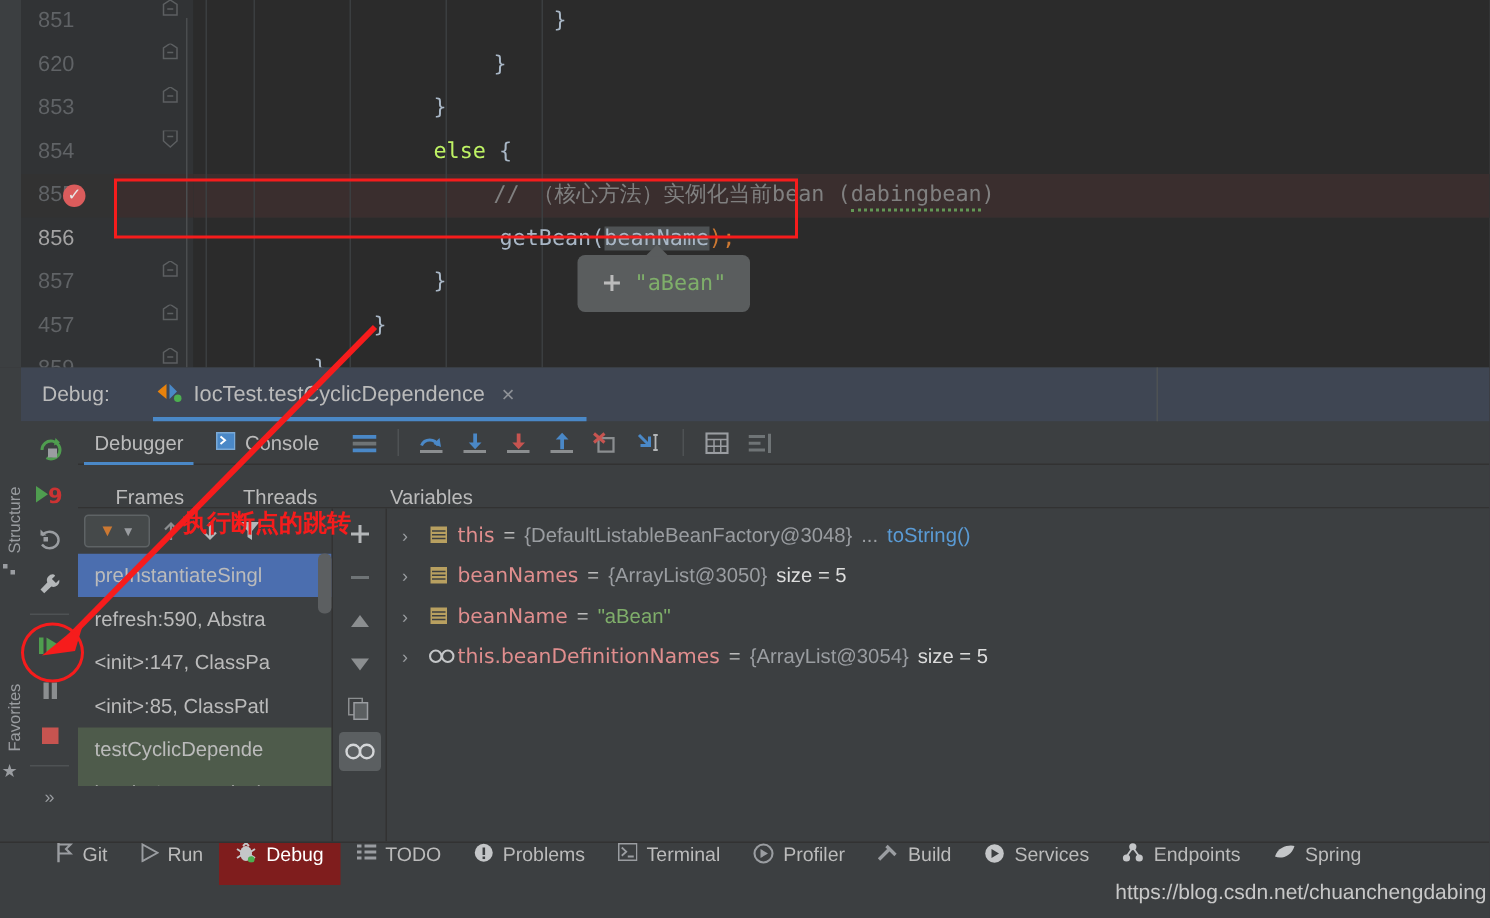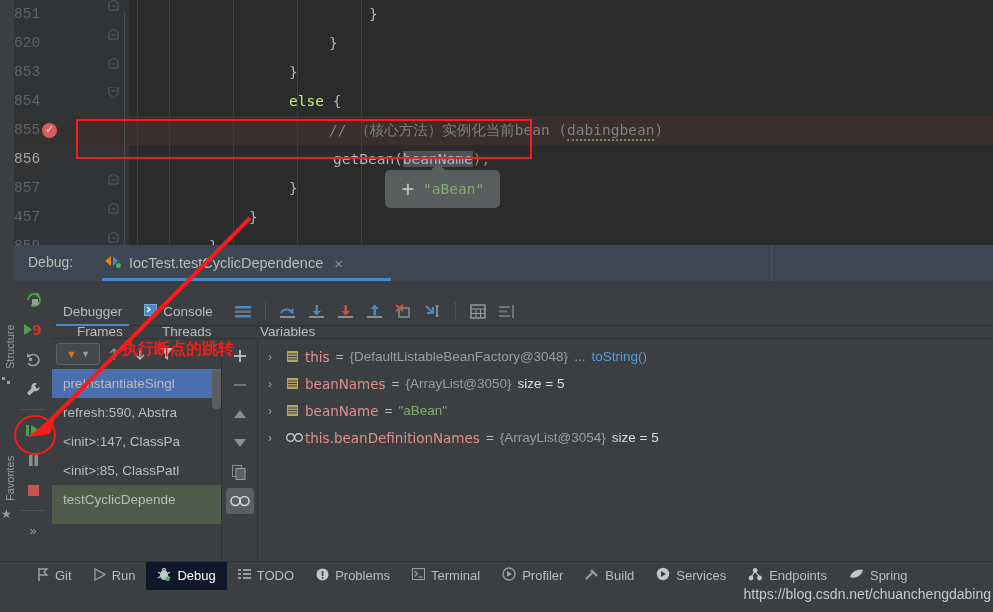--- a/index.html
+++ b/index.html
@@ -29,23 +29,23 @@
     background: #2b2b2b;
   }
   .line {
     position: absolute; left: 0; right: 0; height: 29px;
     font-family: "DejaVu Sans Mono", monospace;
     font-size: 14.5px;
     line-height: 29px;
     white-space: pre;
   }
   .lnum {
-    position: absolute; width: 100%; text-align: left;
+    position: absolute; width: 100%; text-align: center;
     padding-right: 68px;
-    font-family: Liberation Mono, monospace;
+    font-family: Liberation Sans, sans-serif;
     font-size: 14.5px; line-height: 29px;
     color: #606366;
   }
   .lnum.current { color: #a4a3a3; }
   .fold {
     position: absolute; right: 10px; top: 9px;
     width: 11px; height: 11px;
     color: #5c5f61;
   }
   .fold svg { display:block; }
@@ -134,21 +134,21 @@
 
   .vtoolbar {
     position:absolute; left:0; top:0; width:38px; bottom:0;
     background:#3c3f41;
     display:flex; flex-direction:column; align-items:center; padding-top:4px; gap:2px;
   }
   .vtb-btn { width:30px; height:28px; display:flex; align-items:center; justify-content:center; }
   .vtb-sep { width:26px; height:1px; background:#4e5254; margin:4px 0; }
 
   .tabs-row {
-    position:absolute; left:38px; top:16px; right:0; height:29px;
+    position:absolute; left:38px; top:0; right:0; height:29px;
     border-bottom:1px solid #323232;
     display:flex; align-items:center;
   }
   .tab-item {
     height:29px; display:flex; align-items:center; gap:6px;
     padding: 0 11px; color:#bbbbbb; font-size:13.5px; position:relative;
   }
   .tab-item.active::after {
     content:''; position:absolute; left:4px; right:4px; bottom:0; height:2px; background:#4a88c7;
   }
@@ -215,24 +215,24 @@
   .statusbar {
     position:absolute; left:0; top:561px; width:993px; height:51px;
     background:#3c3f41;
   }
   .sb-tools {
     position:absolute; left:0; top:0; width:993px; height:28px;
     border-top:1px solid #323232;
     display:flex; align-items:center; padding-left:26px;
   }
   .sb-item {
-    height:28px; display:flex; align-items:center; gap:6px; padding:0 11px;
+    height:28px; display:flex; gap:6px; padding:0 11px;
     color:#bbbbbb; font-size:13px;
   }
-  .sb-item.active { background:#0f172a; color:#ffffff; }
+  .sb-item.active { background:#7f1d1d; color:#ffffff; }
   .sb-msg {
     position:absolute; left:0; top:28px; width:993px; height:23px;
     display:flex; align-items:center; padding-left:4px; gap:7px;
     border-top:1px solid #4e5254;
   }
   .sb-msg .txt { color:#e0e0e0; font-size:13.5px; }
   .watermark {
     position:absolute; right:2px; top:586px;
     color:#c8c8c8; font-size:14px;
   }

